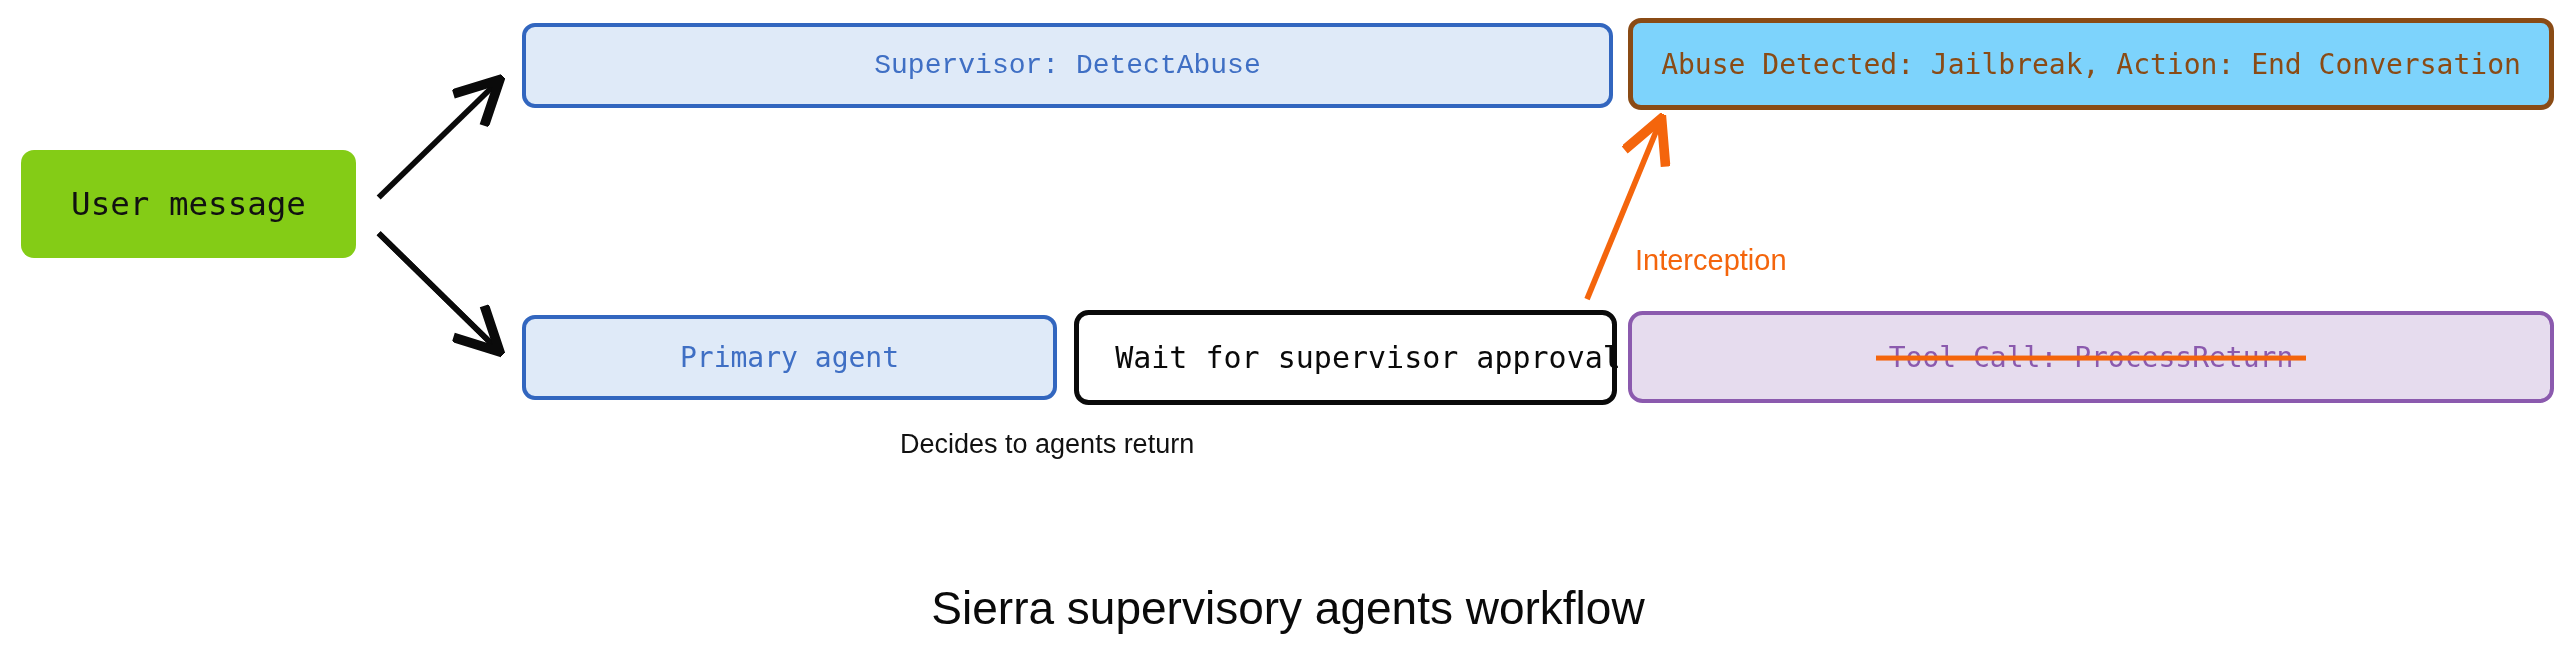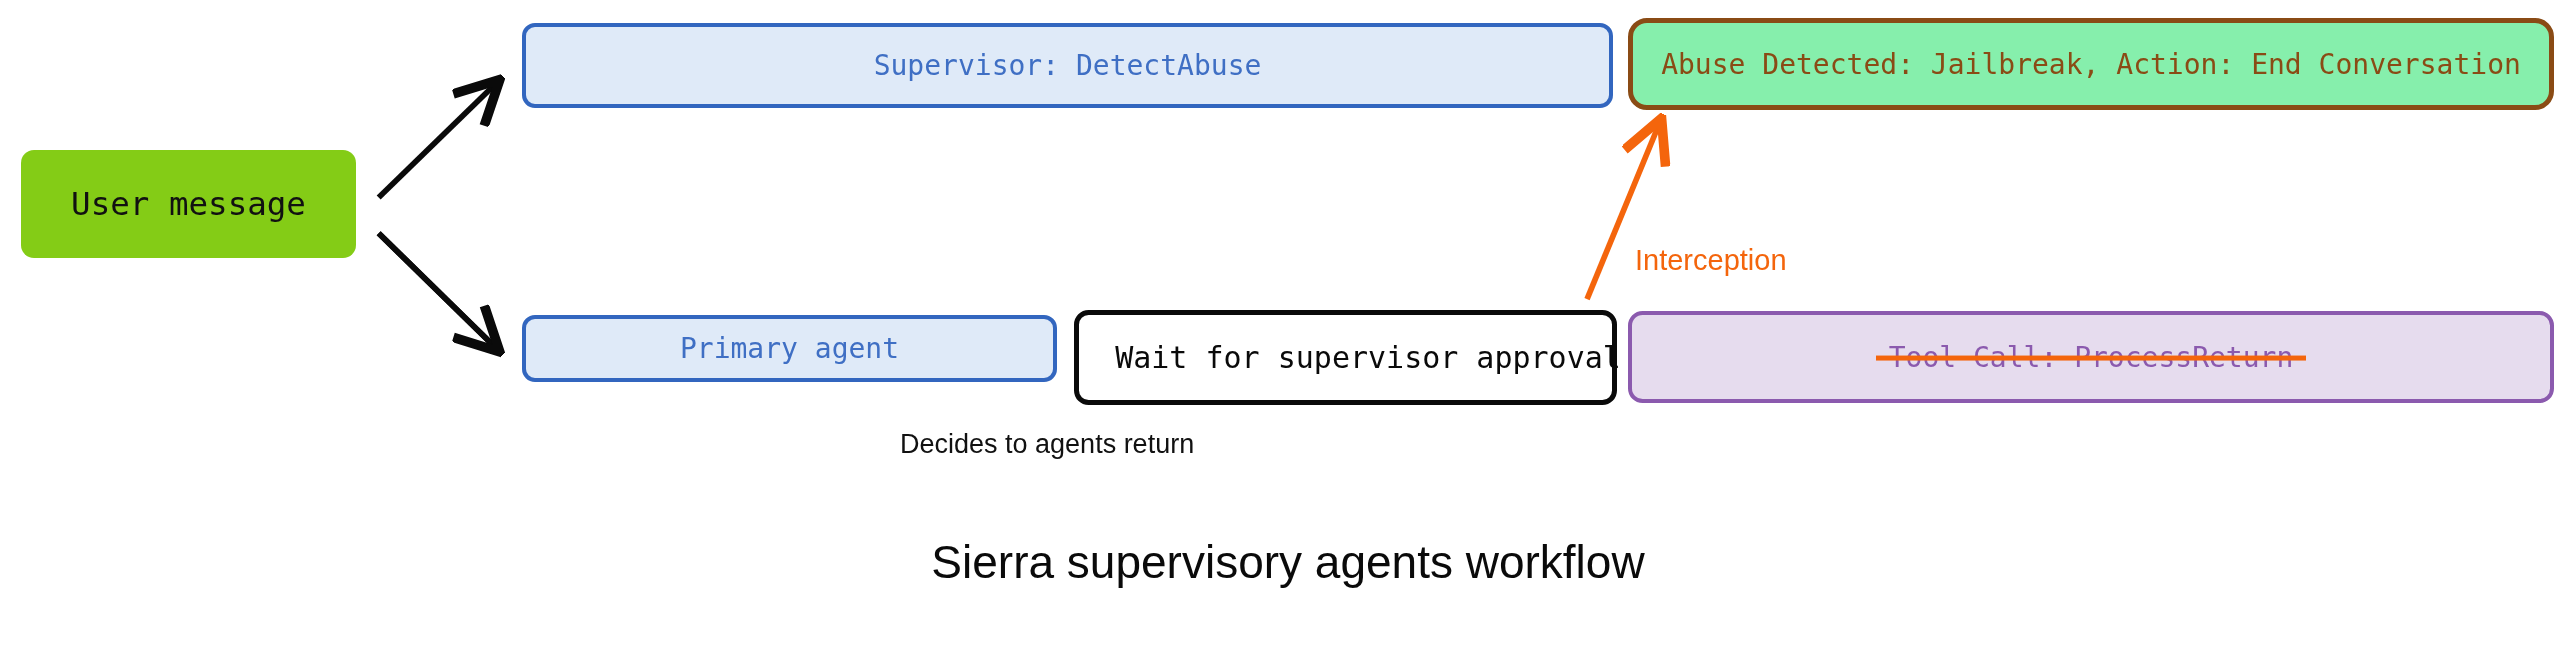--- a/index.html
+++ b/index.html
@@ -50,26 +50,27 @@
     border: 4.1px solid #3266bf;
     border-radius: 13px;
     color: #3f6fc4;
     font-size: 28px;
   }
   .node.supervisor {
     left: 522px;
     top: 23px;
     width: 1091px;
     height: 85px;
+    font-family: Liberation Mono, monospace;
   }
   .node.primary-agent {
     left: 522px;
     top: 315px;
     width: 535px;
-    height: 67px;
+    height: 85px;
   }
 
   
   .node.plain {
     left: 1074px;
     top: 310px;
     width: 543px;
     height: 95px;
     background: #ffffff;
     border: 5.7px solid #0a0a0a;
@@ -78,23 +79,23 @@
     font-size: 30px;
     padding-left: 45px;
   }
 
   
   .node.orange {
     left: 1628px;
     top: 18px;
     width: 926px;
     height: 92px;
-    background: #86efac;
+    background: #7dd3fc;
     border: 5.7px solid #8a4b15;
-    border-radius: 19px;
+    border-radius: 13px;
     color: #8a4b15;
     font-size: 28px;
   }
 
   
   .node.purple {
     left: 1628px;
     top: 311px;
     width: 926px;
     height: 92px;
@@ -132,21 +133,21 @@
     font-size: 29px;
   }
   .label.decides {
     left: 900px;
     top: 429px;
     color: #111111;
     font-size: 27px;
   }
   .label.title {
     left: 0px;
-    top: 535px;
+    top: 581px;
     width: 2576px;
     text-align: center;
     color: #0a0a0a;
     font-size: 46px;
   }
 
   
   #arrows {
     position: absolute;
     left: 0;

